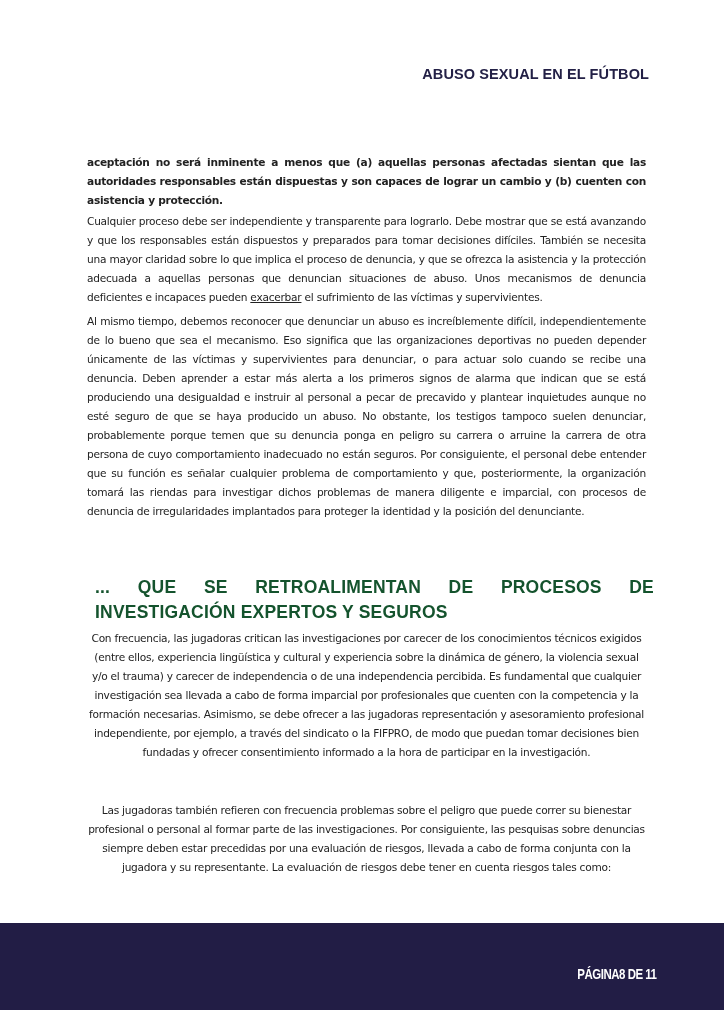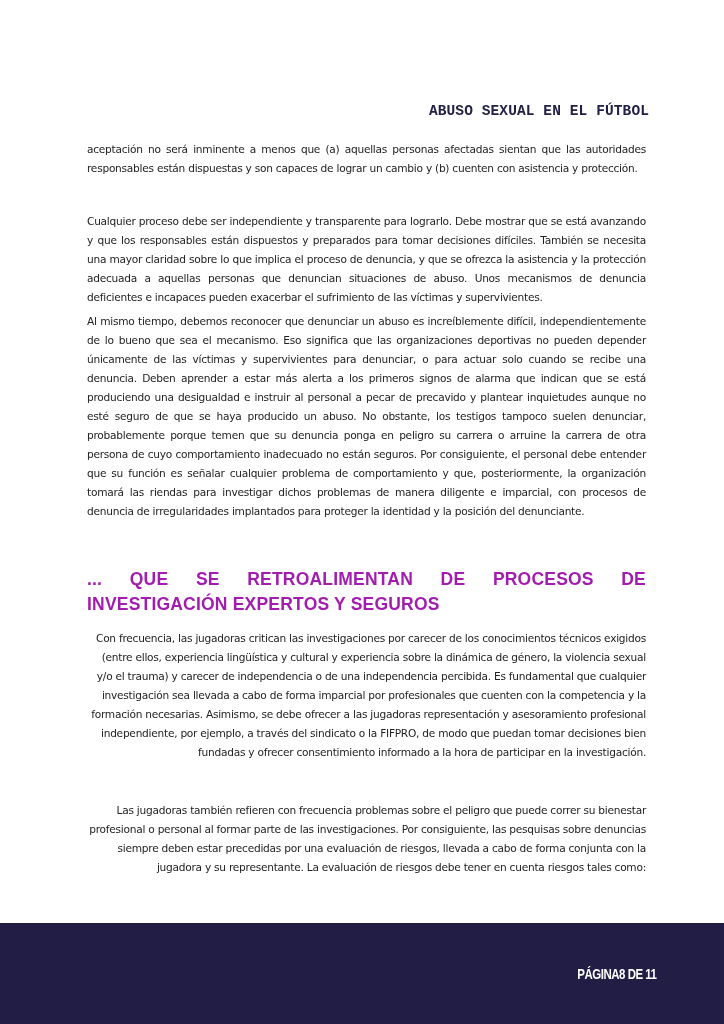--- a/index.html
+++ b/index.html
@@ -12,72 +12,72 @@
     background: #ffffff;
     position: relative;
     overflow: hidden;
     font-family: "DejaVu Sans", sans-serif;
     color: #222222;
   }
   .running-header {
     position: absolute;
     top: 66px;
     right: 75px;
-    font-family: Liberation Mono, monospace;
+    font-family: Liberation Sans, sans-serif;
     font-weight: bold;
     font-size: 14.5px;
     color: #232046;
     letter-spacing: 0.1px;
-    margin-top: 37px;
   }
   .content {
     position: absolute;
     left: 87px;
     width: 559px;
     top: 136px;
   }
   .para {
     margin: 0;
     font-family: "DejaVu Sans", sans-serif;
     font-size: 10.6px;
     line-height: 19px;
     color: #222222;
     letter-spacing: -0.25px;
   }
   .para.justify {
     text-align: justify;
   }
   .para.left {
-    text-align: right;
+    text-align: center;
   }
   .u {
+    text-decoration: underline;
   }
   .section-heading {
-    margin: 0;
+    margin: 8px;
     font-family: "Liberation Sans", sans-serif;
     font-weight: bold;
     font-size: 17.5px;
     line-height: 25px;
-    color: #a21caf;
+    color: #14532d;
     text-align: justify;
     text-align-last: left;
     letter-spacing: 0.2px;
   }
-  #p1 { position: absolute; top: 4px; }
+  #p1 { position: absolute; top: 17px; font-weight: bold; }
   #p2 { position: absolute; top: 76px; }
   #p3 { position: absolute; top: 176px; }
   #h1 { position: absolute; top: 431px; width: 559px; }
   #p4 { position: absolute; top: 493px; }
   #p5 { position: absolute; top: 665px; }
   .footer {
     position: absolute;
     left: 0;
     top: 923px;
     width: 724px;
-    height: 101px;
+    height: 87px;
     background: #221d45;
   }
   .page-number {
     position: absolute;
     right: 68px;
     top: 43px;
     font-family: "Liberation Sans", sans-serif;
     font-weight: bold;
     font-size: 14px;
     color: #ffffff;

